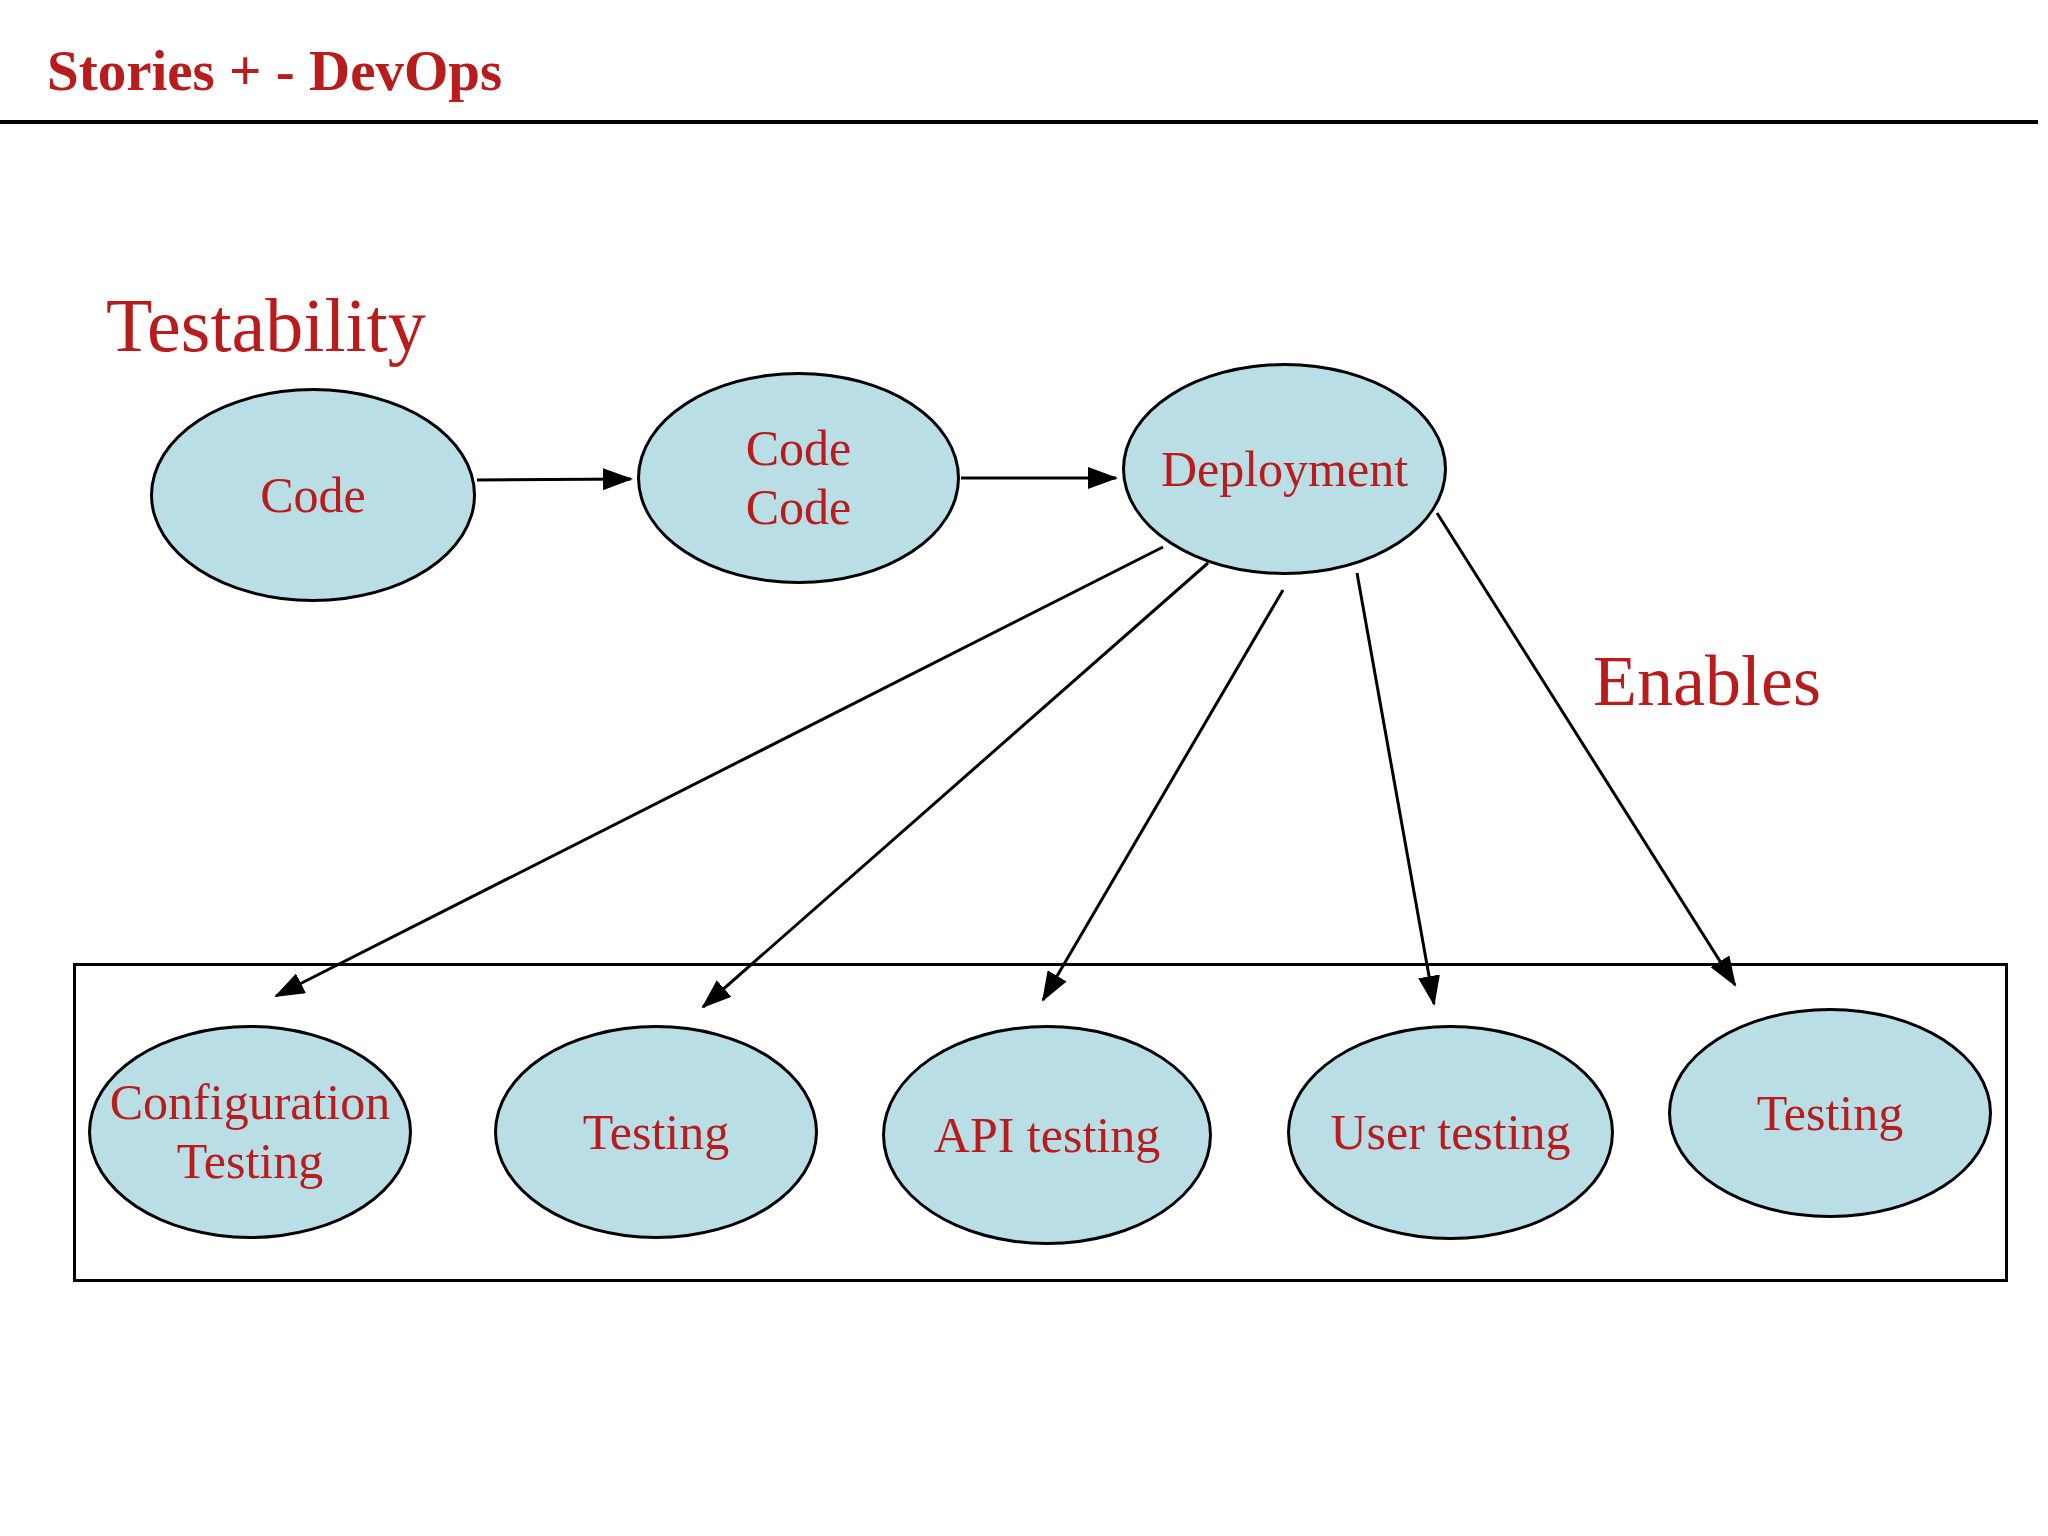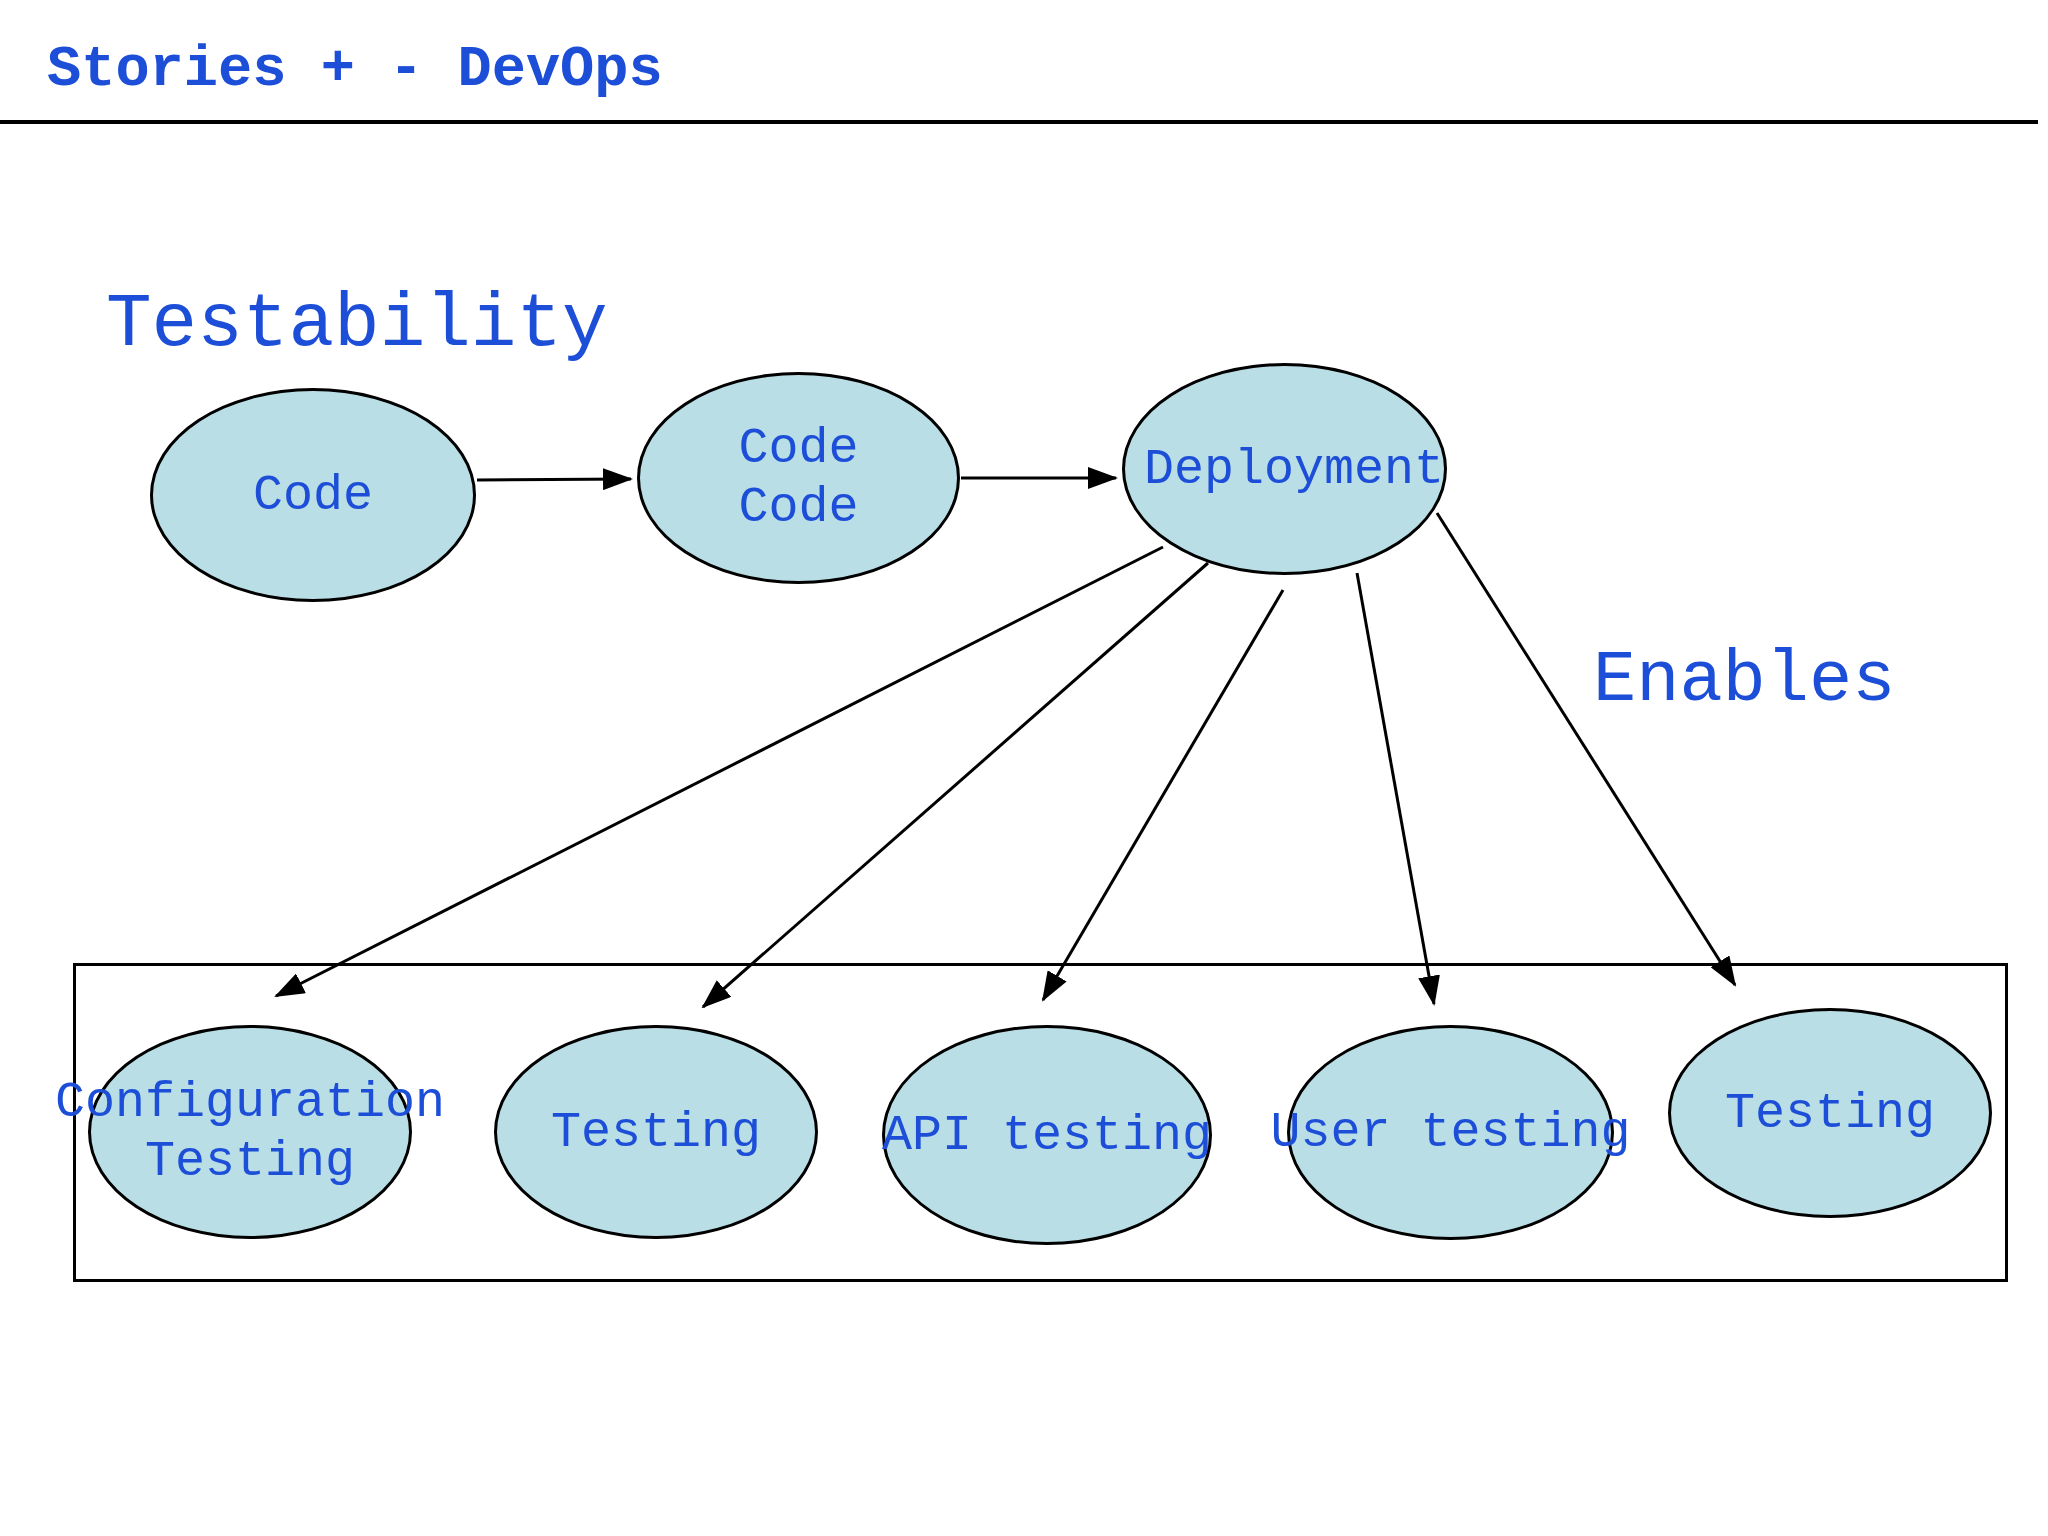--- a/index.html
+++ b/index.html
@@ -1,22 +1,22 @@
 <!DOCTYPE html>
 <html><head>
 <meta charset="utf-8">
 <style>
   html, body { margin: 0; padding: 0; background: #ffffff; }
   #canvas {
     position: relative;
     width: 2048px;
     height: 1536px;
     background: #ffffff;
-    font-family: Liberation Mono, monospace;
-    color: #1d4ed8;
+    font-family: Liberation Serif, serif;
+    color: #b91c1c;
     overflow: hidden;
   }
   .slide-title {
     position: absolute;
     left: 47px;
     top: 38px;
     font-size: 57px;
     font-weight: bold;
     letter-spacing: 0px;
     white-space: nowrap;
@@ -74,21 +74,21 @@
     left: 0; top: 0;
     width: 2048px;
     height: 1536px;
     pointer-events: none;
   }
   #edges-layer line { stroke: #000000; stroke-width: 3; }
 
   
   #node-code          { left: 150px;  top: 388px;  width: 326px; height: 214px; }
   #node-code-tests    { left: 637px;  top: 372px;  width: 323px; height: 212px; }
-  #node-deployment    { left: 1122px; top: 363px;  width: 325px; height: 212px; align-items: flex-end; }
+  #node-deployment    { left: 1122px; top: 363px;  width: 325px; height: 212px; }
   #node-configuration { left: 88px;   top: 1025px; width: 324px; height: 214px; }
   #node-performance   { left: 494px;  top: 1025px; width: 324px; height: 214px; }
   #node-api           { left: 882px;  top: 1025px; width: 330px; height: 220px; }
   #node-user          { left: 1287px; top: 1025px; width: 327px; height: 215px; }
   #node-globalisation { left: 1668px; top: 1008px; width: 324px; height: 210px; }
 </style>
 </head>
 <body>
 
 <div id="canvas">

